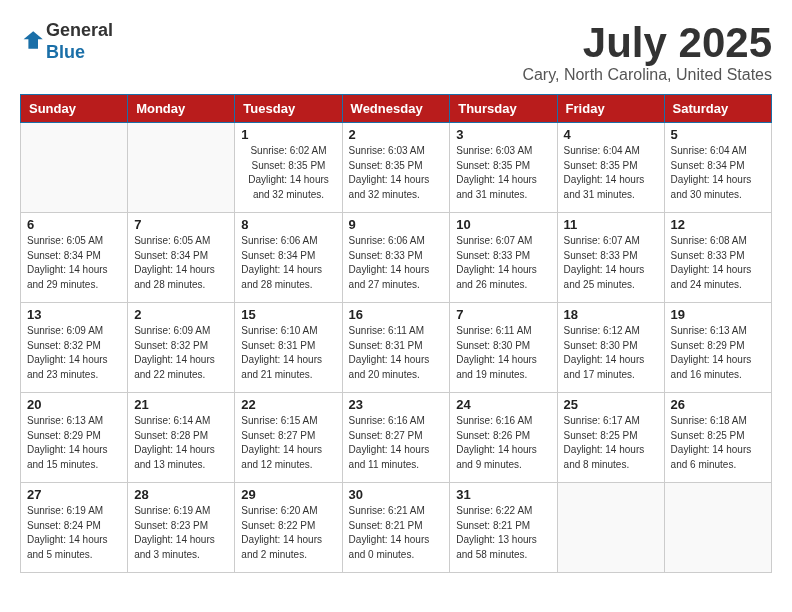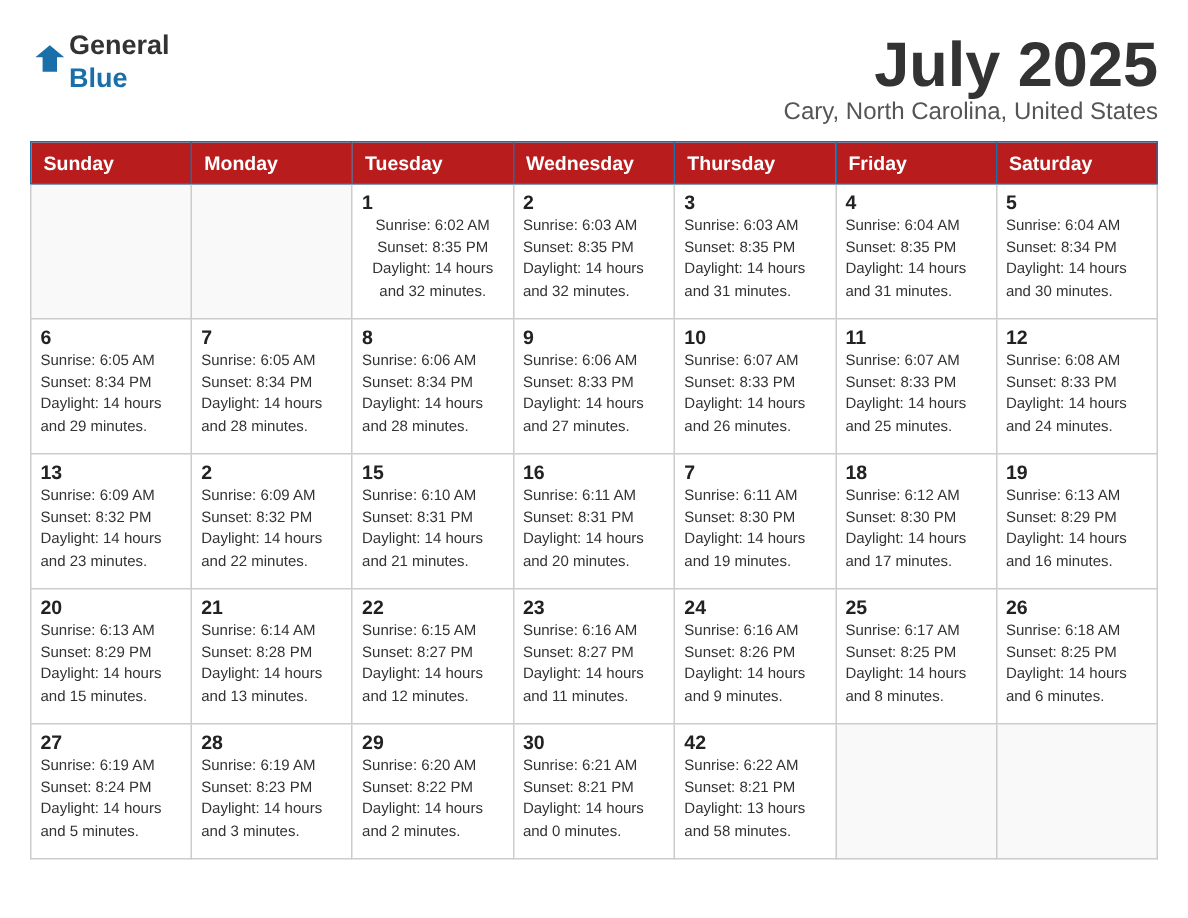--- a/index.html
+++ b/index.html
@@ -305,21 +305,21 @@
 Sunset: 8:22 PM
 Daylight: 14 hours and 2 minutes.</div>
         </td>
         <td>
           <div class="day-num">30</div>
           <div class="day-info" style="white-space: pre-line;">Sunrise: 6:21 AM
 Sunset: 8:21 PM
 Daylight: 14 hours and 0 minutes.</div>
         </td>
         <td>
-          <div class="day-num">42</div>
+          <div class="day-num">31</div>
           <div class="day-info" style="white-space: pre-line;">Sunrise: 6:22 AM
 Sunset: 8:21 PM
 Daylight: 13 hours and 58 minutes.</div>
         </td>
         <td class="empty"></td>
         <td class="empty"></td>
       </tr>
     </tbody>
 </table>
 

